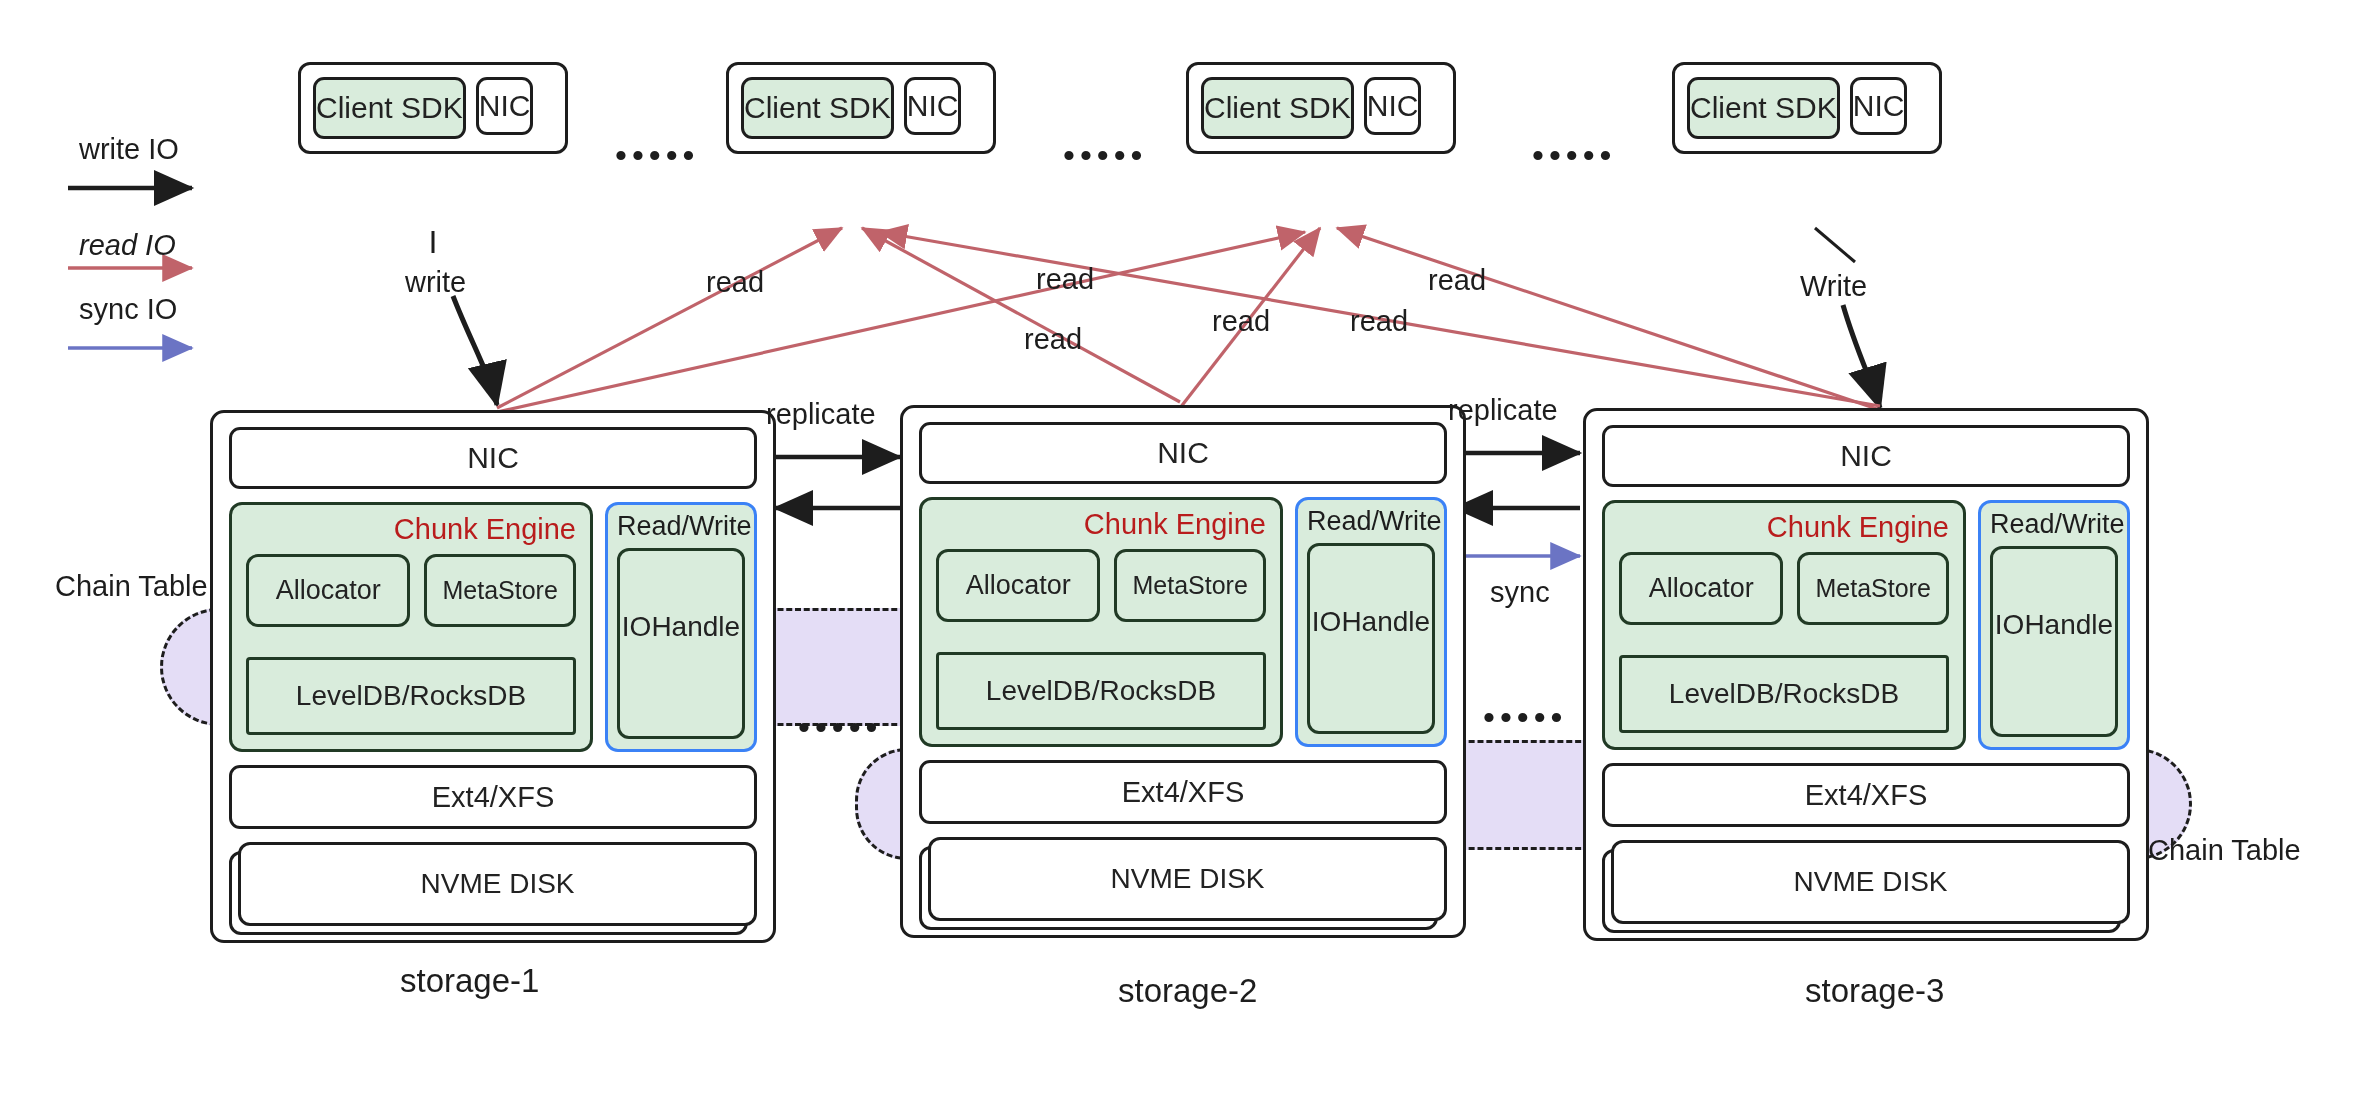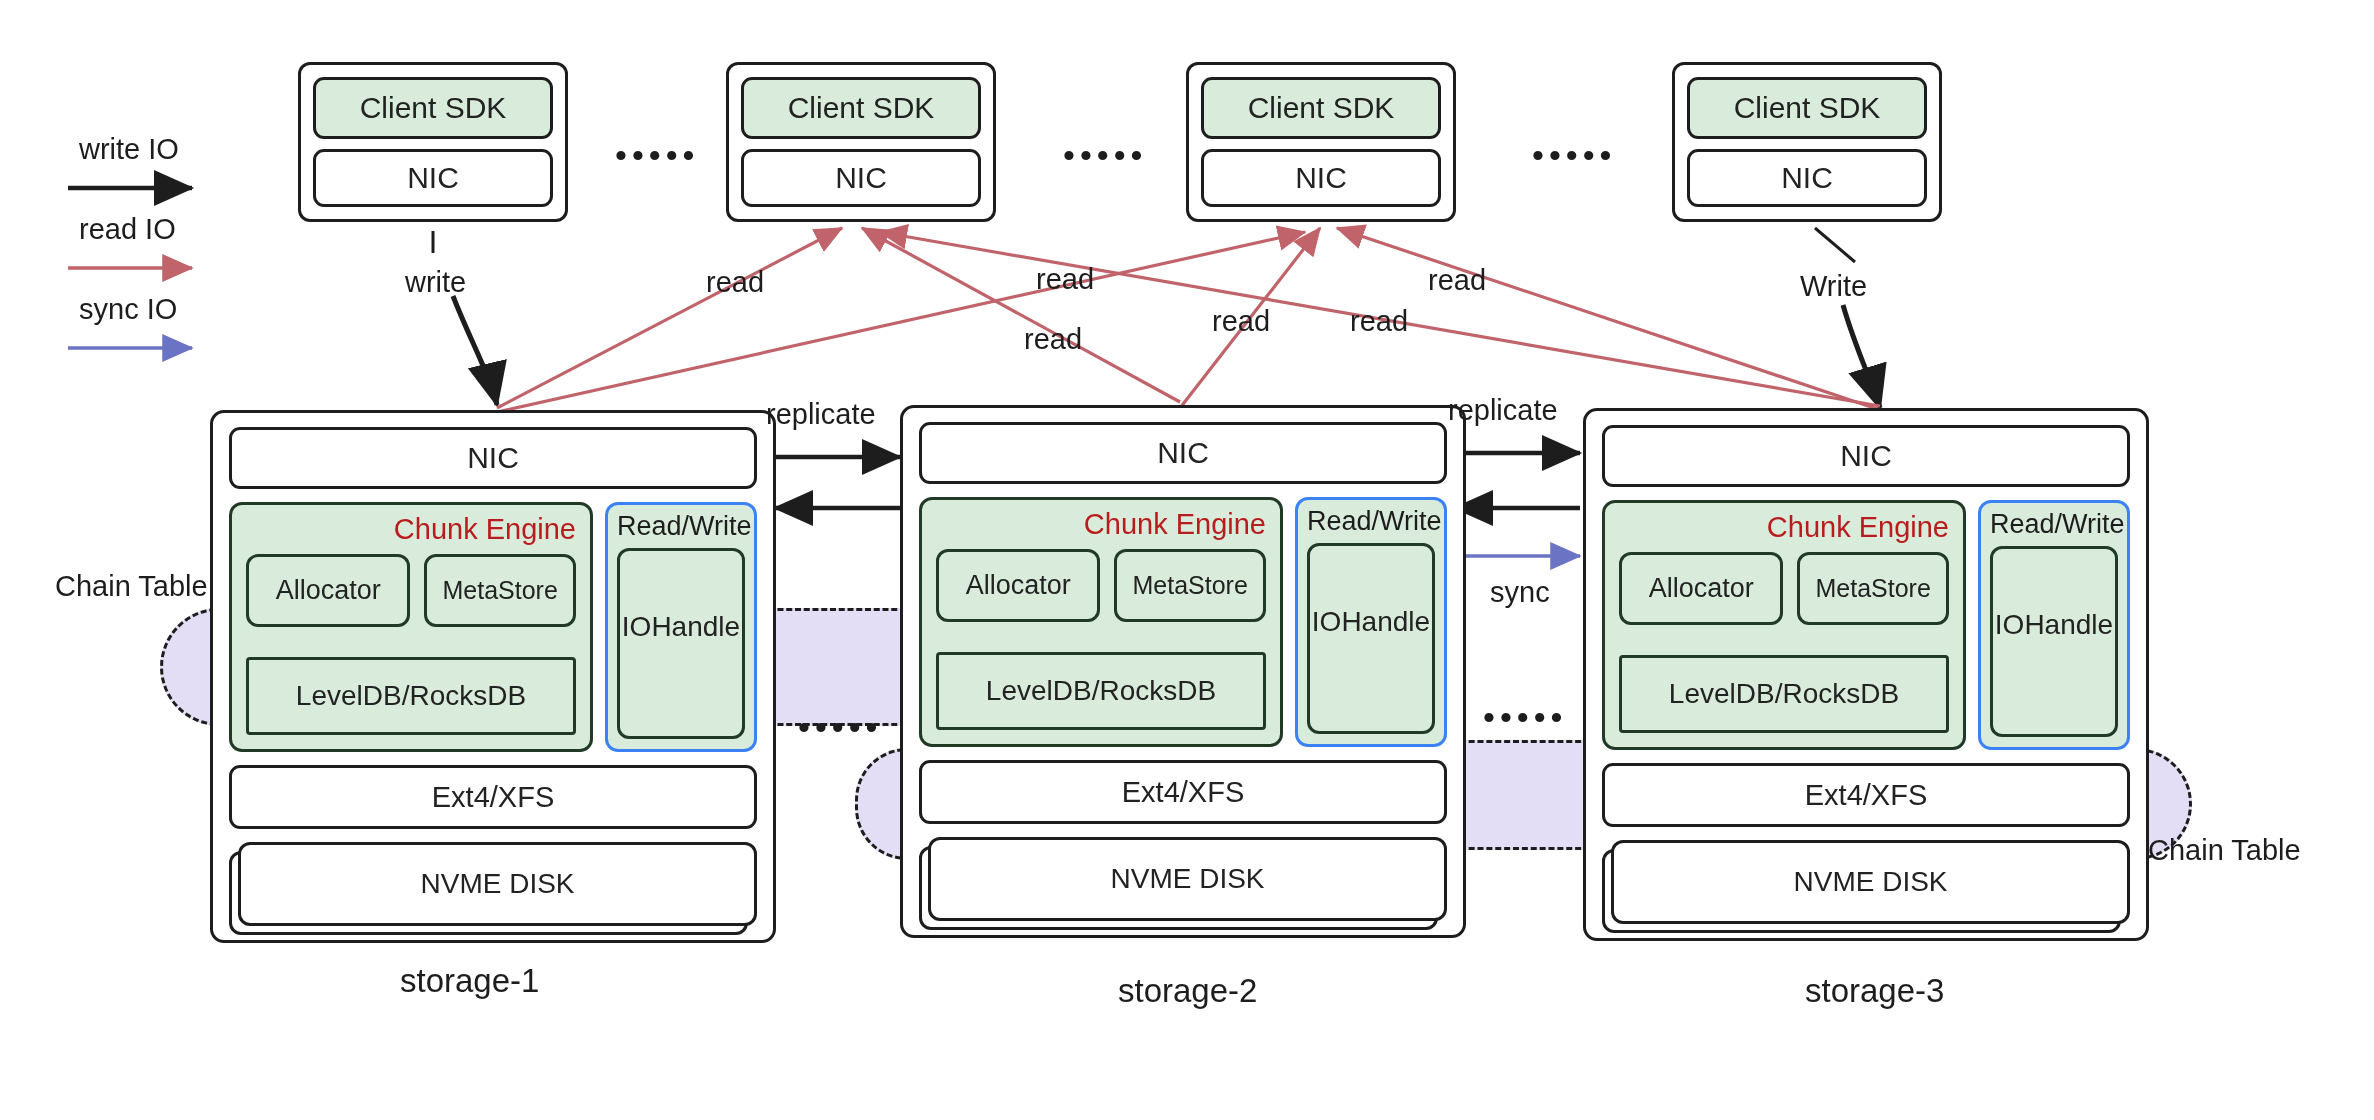--- a/index.html
+++ b/index.html
@@ -31,21 +31,20 @@
     position: absolute;
     box-sizing: border-box;
   }
   
   .client-box {
     border: 3px solid #1d1d1d;
     border-radius: 12px;
     background: #ffffff;
     padding: 12px;
     display: flex;
-    flex-direction: column;
     gap: 10px;
     z-index: 3;
   }
   .inner-box {
     border: 3px solid #1d1d1d;
     border-radius: 11px;
     background: #ffffff;
     display: flex;
     align-items: center;
     justify-content: center;
@@ -272,21 +271,21 @@
 
     <line x1="775" y1="457" x2="900" y2="457" stroke="#1d1d1d" stroke-width="4.5" marker-end="url(#ah-black)"></line>
     <line x1="900" y1="508" x2="775" y2="508" stroke="#1d1d1d" stroke-width="4.5" marker-end="url(#ah-black)"></line>
 
     <line x1="1455" y1="453" x2="1580" y2="453" stroke="#1d1d1d" stroke-width="4.5" marker-end="url(#ah-black)"></line>
     <line x1="1580" y1="508" x2="1455" y2="508" stroke="#1d1d1d" stroke-width="4.5" marker-end="url(#ah-black)"></line>
     <line x1="1455" y1="556" x2="1580" y2="556" stroke="#6b74c4" stroke-width="3.5" marker-end="url(#ah-blue)"></line>
   </svg>
 
   <div class="lbl" style="left:79px; top:135px;">write IO</div>
-  <div class="lbl" style="left:79px; top:215px;">read IO</div>
+  <div class="lbl" style="left:79px; top:231px;font-style:italic;">read IO</div>
   <div class="lbl" style="left:79px; top:295px;">sync IO</div>
 
   <div class="chain-half" style="left:160px; top:608px; width:66px; height:118px;
               border-right:none; border-radius:120px 0 0 120px;"></div>
 
   <div class="chain-band" style="left:760px; top:608px; width:146px; height:118px;"></div>
 
   <div class="chain-half" style="left:855px; top:748px; width:52px; height:112px;
               border-right:none; border-radius:120px 0 0 120px;"></div>
 

